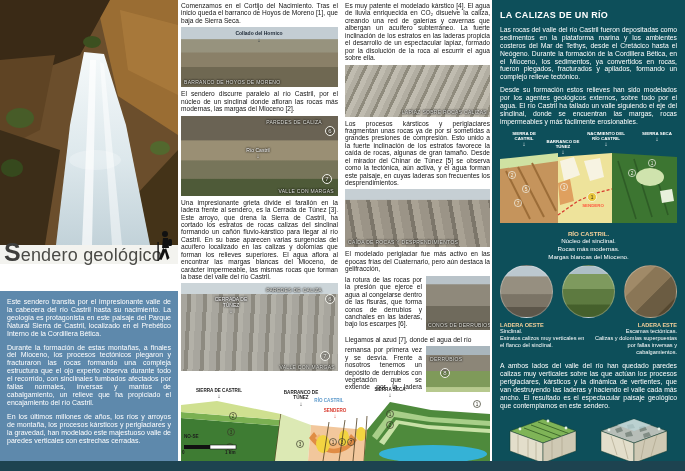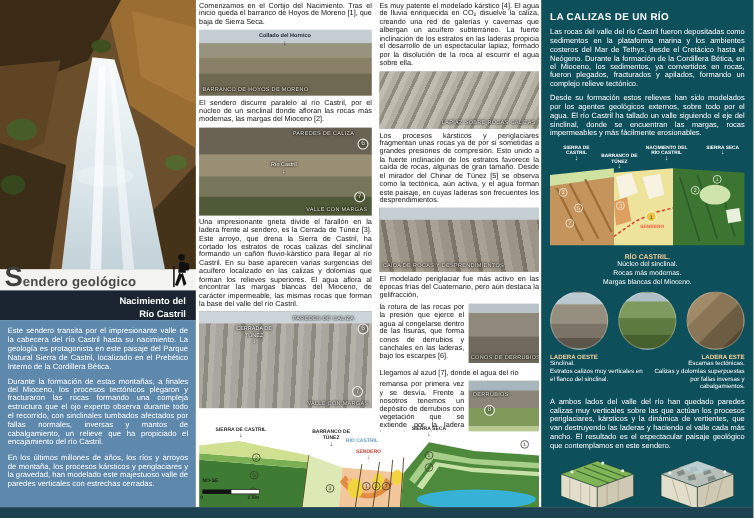--- a/index.html
+++ b/index.html
@@ -7,21 +7,21 @@
   .page {
     position: relative; width: 685px; height: 471px; background: #fff;
     font-family: "Liberation Sans", sans-serif; overflow: hidden;
   }
   
   .left-panel { position:absolute; left:0; top:0; width:178px; height:461px; }
   .waterfall { position:absolute; left:0; top:0; width:178px; height:245px; }
   .title-band { position:absolute; left:0; top:245px; width:178px; height:19px;
     background:#f3f3ef; display:flex; align-items:baseline; padding:0 2px 1px 4px; }
   .title-s { font-size:25px; font-weight:bold; color:#3e3e3c; line-height:14px; }
-  .title-rest { font-size:12px; font-weight:bold; color:#4a4a46; letter-spacing:.2px; }
+  .title-rest { font-size:18px; font-weight:normal; color:#4a4a46; letter-spacing:.2px; }
   .hiker { position:absolute; right:2px; top:-15px; }
   .navy-band { position:absolute; left:0; top:264px; width:178px; height:27px;
     background:#1a2531; color:#fff; text-align:right; padding:3px 9px 0 0;
     font-size:8.5px; font-weight:bold; line-height:1.45; }
   .left-body { position:absolute; left:0; top:291px; width:178px; height:170px;
     background:#5e89ac; color:#fff; padding:7px; font-size:7px; line-height:1.13;
     text-align:justify; }
   .left-body p { margin-bottom:6px; }
   
   .col { position:absolute; top:2px; color:#141414; }
@@ -131,24 +131,20 @@
       <svg class="hiker" width="22" height="32" viewBox="0 0 22 32">
         <circle cx="11" cy="4" r="3" fill="#111"></circle>
         <path d="M9,8 L14,8 L15,18 L8,18 Z" fill="#111"></path>
         <rect x="14" y="9" width="4" height="7" rx="1.5" fill="#111"></rect>
         <path d="M9,18 L5,29 L7.5,30 L12,20 Z" fill="#111"></path>
         <path d="M12,18 L15.5,28 L13,30 L10.5,20 Z" fill="#111"></path>
         <rect x="3.4" y="12" width="1.4" height="19" fill="#111"></rect>
       </svg>
     </div>
 
-    <div class="navy-band">
-      <div>Nacimiento del</div>
-      <div>Río Castril</div>
-    </div>
 
     <div class="left-body">
       <p>Este sendero transita por el impresionante valle de la cabecera del río Castril hasta su nacimiento. La geología es protagonista en este paisaje del Parque Natural Sierra de Castril, localizado en el Prebético Interno de la Cordillera Bética.</p>
       <p>Durante la formación de estas montañas, a finales del Mioceno, los procesos tectónicos plegaron y fracturaron las rocas formando una compleja estructura que el ojo experto observa durante todo el recorrido, con sinclinales tumbados afectados por fallas normales, inversas y mantos de cabalgamiento, un relieve que ha propiciado el encajamiento del río Castril.</p>
       <p>En los últimos millones de años, los ríos y arroyos de montaña, los procesos kársticos y periglaciares y la gravedad, han modelado este majestuoso valle de paredes verticales con estrechas cerradas.</p>
     </div>
   </div>
 
   <div class="col col2">
     <p>Comenzamos en el Cortijo del Nacimiento. Tras el inicio queda el barranco de Hoyos de Moreno [1], que baja de Sierra Seca.</p>

